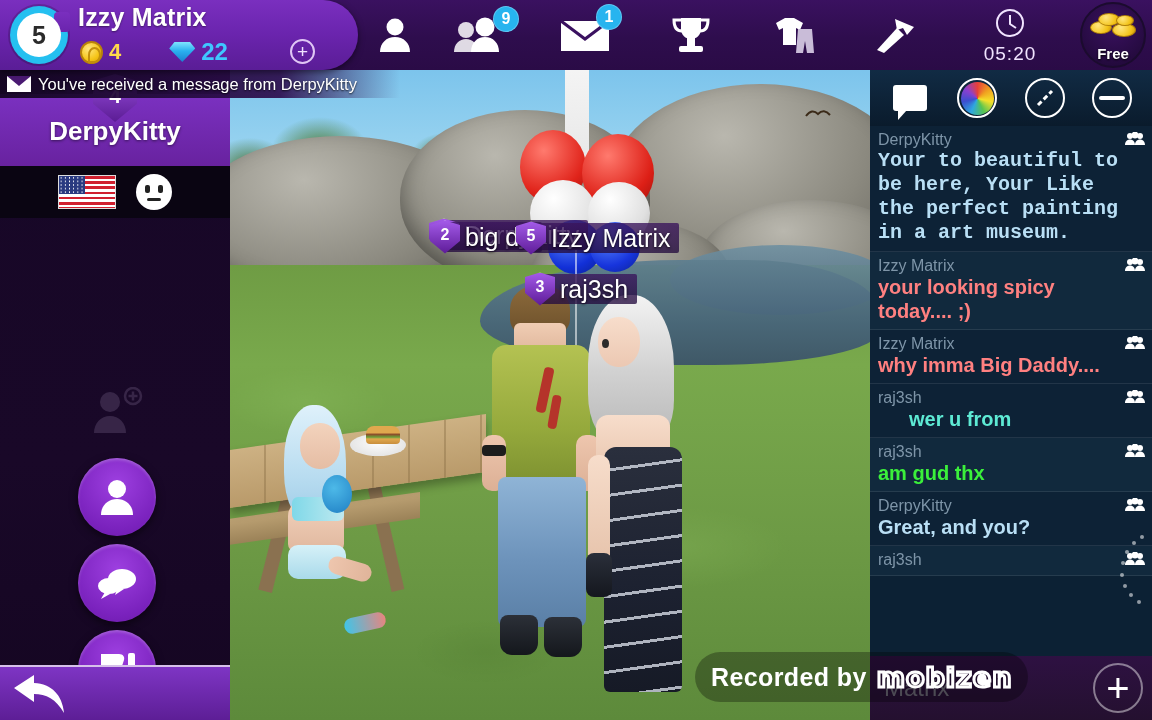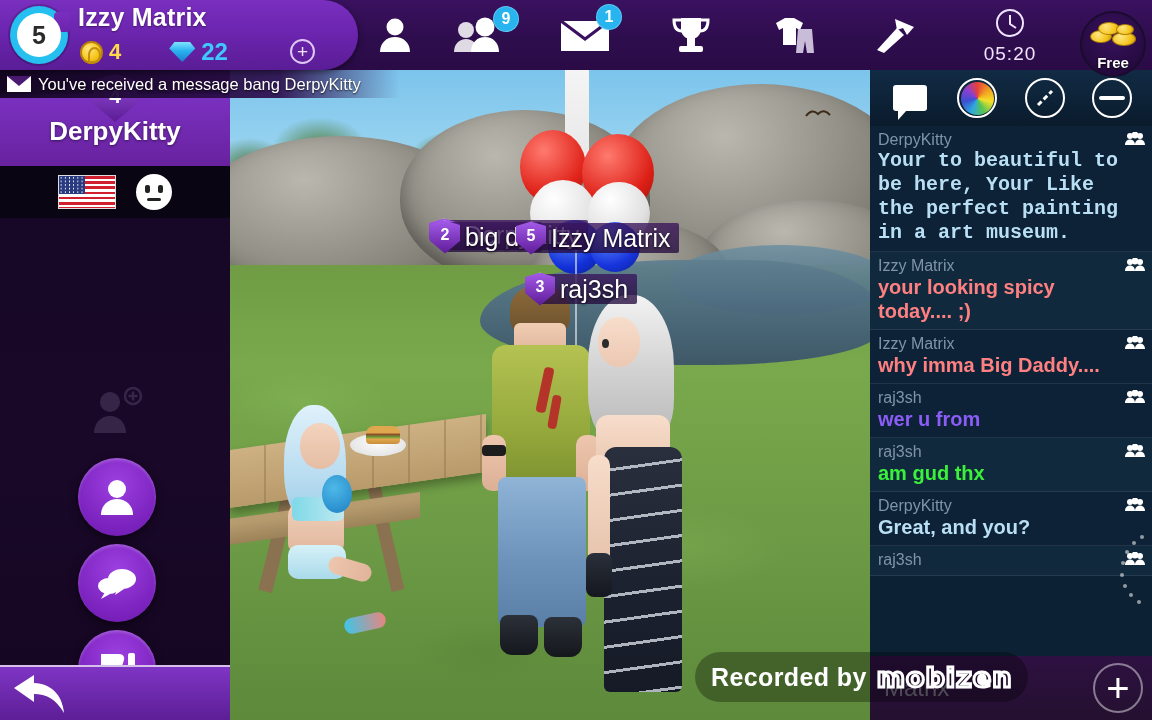--- a/index.html
+++ b/index.html
@@ -41,21 +41,21 @@
 
   .nav-icons { position:absolute; left:350px; top:0; right:0; height:70px; }
   .nav-btn { position:absolute; top:0; height:70px; width:90px; display:flex;
     align-items:center; justify-content:center; }
   .badge { position:absolute; min-width:26px; height:26px; border-radius:13px; background:#27b4ef;
     color:#fff; font-size:16px; font-weight:bold; display:flex; align-items:center;
     justify-content:center; padding:0 5px; border:1px solid rgba(255,255,255,.25); }
 
   .clock-box { position:absolute; left:955px; top:8px; width:110px; text-align:center; color:#f1e4ff; }
   .clock-time { font-size:19px; margin-top:1px; letter-spacing:1px; }
-  .free-btn { position:absolute; right:6px; top:11px; width:66px; height:66px; border-radius:50%;
+  .free-btn { position:absolute; right:6px; top:2px; width:66px; height:66px; border-radius:50%;
     background:radial-gradient(circle at 50% 35%,#3a1160,#1d0833);
     border:2px solid #1b0b2e; display:flex; flex-direction:column; align-items:center;
     justify-content:flex-end; padding-bottom:4px; overflow:hidden; }
   .free-coins { position:absolute; top:7px; left:50%; transform:translateX(-50%); width:50px; height:30px; }
   .fc { position:absolute; border-radius:50%;
     background:radial-gradient(circle at 35% 30%,#ffe680,#f3c318 65%,#c9930a); border:1px solid #b07f08; }
   .free-lbl { color:#fff; font-size:15px; font-weight:bold; z-index:3; text-shadow:0 1px 2px #000; }
 
   
   .notif { position:absolute; left:0; top:70px; width:400px; height:28px; z-index:39;
@@ -437,21 +437,21 @@
           <div class="fc" style="left:10px;top:2px;width:22px;height:13px;"></div>
           <div class="fc" style="left:28px;top:4px;width:18px;height:11px;"></div>
         </div>
         <div class="free-lbl">Free</div>
       </div>
     </div>
   </div>
 
   <div class="notif">
     <div class="notif-mail"></div>
-    <div class="notif-txt">You've received a message bang DerpyKitty</div>
+    <div class="notif-txt">You've received a message from DerpyKitty</div>
   </div>
 
   <div class="chat">
     <div class="chat-head">
       <div class="ch-btn">
         <div class="bubble-ic"></div>
       </div>
       <div class="ch-btn">
         <div class="circ-btn">
           <div class="wheel"></div>
@@ -499,21 +499,21 @@
         <div class="msg-text" style="color:#ff8080;">why imma Big Daddy....</div>
         <svg class="msg-grp" viewBox="0 0 20 14">
           <circle cx="5" cy="4" r="3" fill="#fff"></circle>
             <circle cx="15" cy="4" r="3" fill="#fff"></circle>
           <circle cx="10" cy="3" r="3.4" fill="#fff"></circle>
           <path d="M0 13c0-3.4 2.2-5.5 5-5.5s5 2.1 5 5.5zM10 13c0-3.4 2.2-5.5 5-5.5s5 2.1 5 5.5z" fill="#fff"></path>
         </svg>
       </div>
       <div class="msg alt">
         <div class="msg-user">raj3sh</div>
-        <div class="msg-text" style="color:#8b5cf6;">wer u from</div>
+        <div class="msg-text" style="color:#5eead4;margin-left:31px;">wer u from</div>
         <svg class="msg-grp" viewBox="0 0 20 14">
           <circle cx="5" cy="4" r="3" fill="#fff"></circle>
             <circle cx="15" cy="4" r="3" fill="#fff"></circle>
           <circle cx="10" cy="3" r="3.4" fill="#fff"></circle>
           <path d="M0 13c0-3.4 2.2-5.5 5-5.5s5 2.1 5 5.5zM10 13c0-3.4 2.2-5.5 5-5.5s5 2.1 5 5.5z" fill="#fff"></path>
         </svg>
       </div>
       <div class="msg">
         <div class="msg-user">raj3sh</div>
         <div class="msg-text" style="color:#3bf03b;">am gud thx</div>

